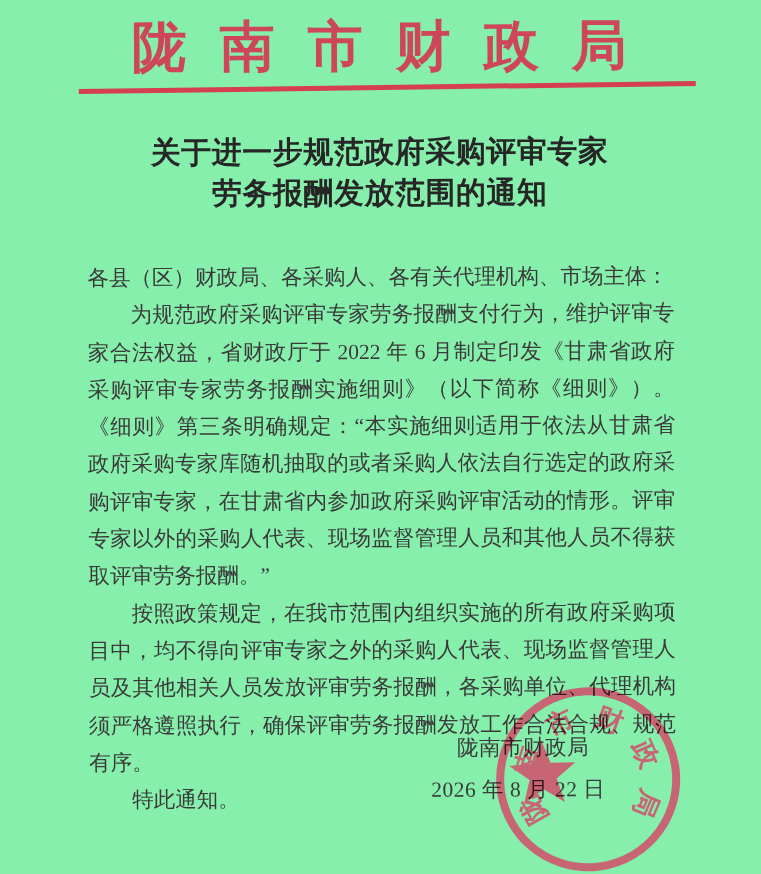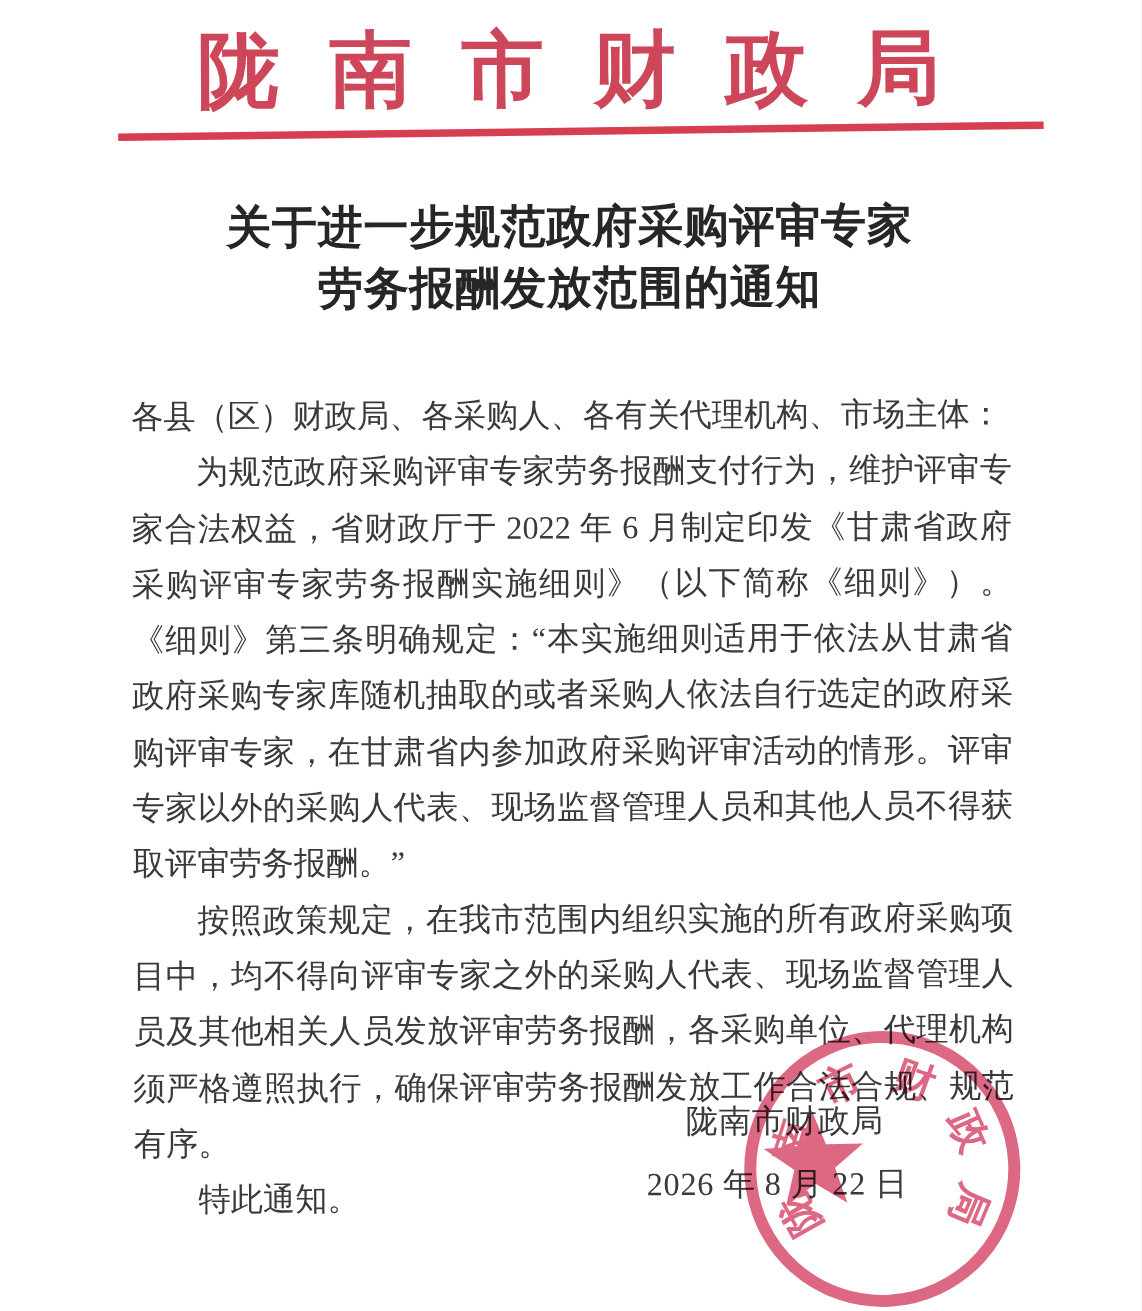--- a/index.html
+++ b/index.html
@@ -9,21 +9,21 @@
     --ink:#3a3a3a;
     --title-ink:#262626;
   }
   *{margin:0;padding:0;box-sizing:border-box;}
   html,body{background:#e9e9e9;}
   body{font-family:"Liberation Serif","DejaVu Serif",serif;}
   .page{
     position:relative;
     width:761px;height:874px;
     margin:0 auto;
-    background:#ffffff;
+    background:#86efac;
     overflow:hidden;
   }
   .tilt{
     position:absolute;inset:0;
     transform:rotate(-0.2deg);
   }
   
   .bureau-name{
     position:absolute;top:14px;left:0;width:100%;
     text-align:center;

